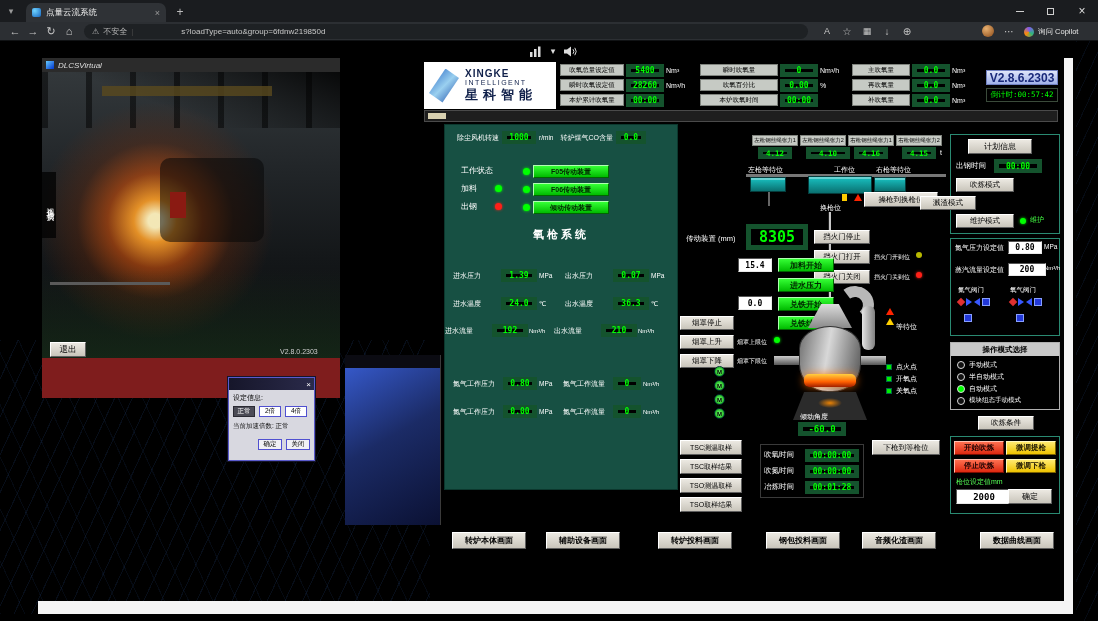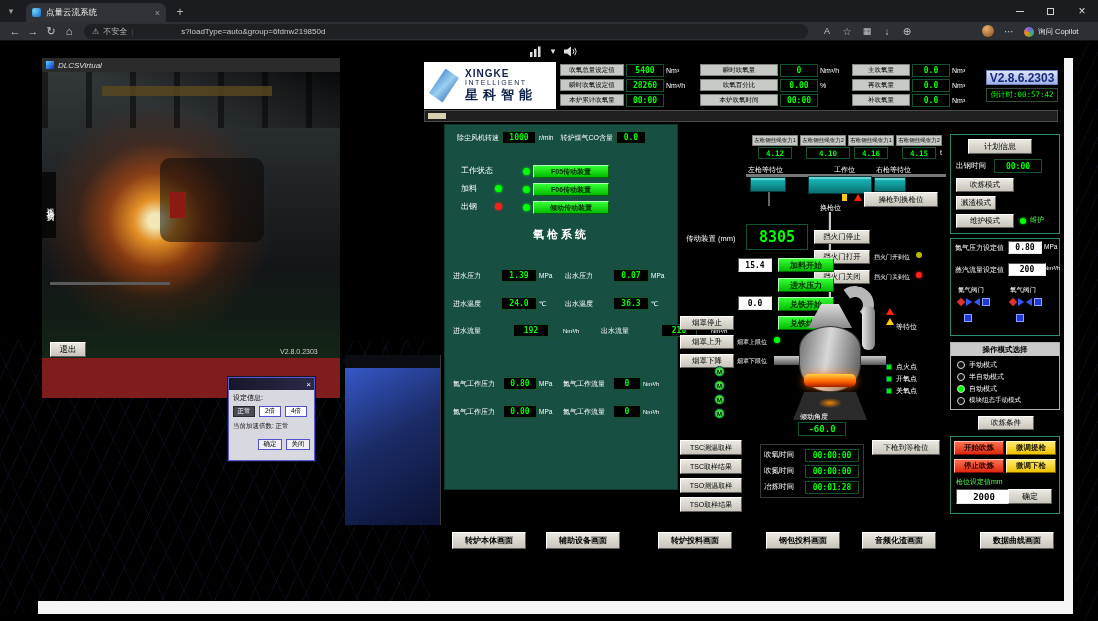--- a/index.html
+++ b/index.html
@@ -7,21 +7,21 @@
 body{font-family:"Liberation Sans","DejaVu Sans",sans-serif}
 .screen{position:relative;width:1098px;height:621px;overflow:hidden;background:#000}
 .a{position:absolute}
 .fx{display:flex;align-items:center}
 .ctr{display:flex;align-items:center;justify-content:center}
 .ic{color:#c6c6c6;font-size:11px;line-height:1}
 .b3{background:linear-gradient(180deg,#ece9e2,#c9c5bb);border:1px solid;border-color:#fff #5f5f5f #5f5f5f #fff;color:#000;white-space:nowrap;display:flex;align-items:center;justify-content:center}
 .bg{background:linear-gradient(180deg,#35ff35,#00bb00);border:1px solid;border-color:#b0ffb0 #006600 #006600 #b0ffb0;color:#002800;font-weight:700;white-space:nowrap;display:flex;align-items:center;justify-content:center}
 .br{background:linear-gradient(180deg,#ff7050,#dd2810);border:1px solid;border-color:#ffc0b0 #7a0c00 #7a0c00 #ffc0b0;color:#1a0000;font-weight:700;display:flex;align-items:center;justify-content:center}
 .by{background:linear-gradient(180deg,#ffea70,#eec300);border:1px solid;border-color:#fff8c0 #7a6000 #7a6000 #fff8c0;color:#1a1400;font-weight:700;display:flex;align-items:center;justify-content:center}
-.val{background:#000;border:1px solid #14532d;color:#00ff00;font-family:"DejaVu Sans Mono",monospace;font-weight:700;display:flex;align-items:center;justify-content:center;white-space:nowrap}
+.val{background:#000;border:5px solid #14532d;color:#00ff00;font-family:"DejaVu Sans Mono",monospace;font-weight:700;display:flex;align-items:center;justify-content:center;white-space:nowrap}
 .valw{background:#fff;border:1px solid;border-color:#555 #e8e8e8 #e8e8e8 #555;color:#000;font-weight:700;font-family:"DejaVu Sans Mono",monospace;display:flex;align-items:center;justify-content:center}
 .chip{background:#c6cac4;border:1px solid #80847e;color:#000;white-space:nowrap;display:flex;align-items:center;justify-content:center}
 .lab{color:#fff;white-space:nowrap}
 .un{color:#fff;white-space:nowrap}
 .led{border-radius:50%}
 .ledg{background:#00ff00;box-shadow:0 0 3px #00ff00}
 .ledr{background:#ff2018;box-shadow:0 0 3px #ff2018}
 .ledy{background:#b8b800}
 .ledo{background:#6a6a6a}
 .trired{width:0;height:0;border-left:4px solid transparent;border-right:4px solid transparent;border-bottom:7px solid #ff2400}
@@ -223,21 +223,21 @@
       <span class="un" style="width:32px;font-size:6.5px">MPa</span>
     </div>
     <div class="a fx" style="left:8px;top:172px;gap:2px">
       <span class="lab" style="width:46px;font-size:7px">进水温度</span>
       <span class="val" style="width:36px;height:13px;font-size:8px">24.0</span>
       <span class="un" style="width:24px;font-size:6.5px">℃</span>
       <span class="lab" style="width:46px;font-size:7px">出水温度</span>
       <span class="val" style="width:36px;height:13px;font-size:8px">36.3</span>
       <span class="un" style="width:32px;font-size:6.5px">℃</span>
     </div>
-    <div class="a fx" style="left:8px;top:199px;gap:14px">
+    <div class="a fx" style="left:0;top:199px;gap:1px">
       <span class="lab" style="width:46px;font-size:7px">进水流量</span>
       <span class="val" style="width:36px;height:13px;font-size:8px">192</span>
       <span class="un" style="width:24px;font-size:6px">Nm³/h</span>
       <span class="lab" style="width:46px;font-size:7px">出水流量</span>
       <span class="val" style="width:36px;height:13px;font-size:8px">210</span>
       <span class="un" style="width:32px;font-size:6px">Nm³/h</span>
     </div>
 
     <div class="a fx" style="left:8px;top:252px;gap:2px">
       <span class="lab" style="width:48px;font-size:7px">氮气工作压力</span>
@@ -354,21 +354,21 @@
       <span class="val" style="width:54px;height:13px;font-size:8px">00:01:28</span>
     </div>
   </div>
   <div class="a b3" style="left:872px;top:440px;width:68px;height:15px;font-size:7.5px">下枪到等枪位</div>
 
   <div class="a" style="left:950px;top:134px;width:110px;height:100px;border:1px solid #2a8a72"></div>
   <div class="a b3" style="left:968px;top:139px;width:64px;height:15px;font-size:8px">计划信息</div>
   <span class="a lab" style="left:956px;top:161px;font-size:7.5px">出钢时间</span>
   <div class="a val" style="left:994px;top:159px;width:48px;height:14px;font-size:8px">00:00</div>
   <div class="a b3" style="left:956px;top:178px;width:58px;height:14px;font-size:7.5px">吹炼模式</div>
-  <div class="a b3" style="left:956px;top:196px;width:40px;height:14px;font-size:7.5px">溅渣模式</div>
+  <div class="a b3" style="left:920px;top:196px;width:56px;height:14px;font-size:7.5px">溅渣模式</div>
   <div class="a b3" style="left:956px;top:214px;width:58px;height:14px;font-size:7.5px">维护模式</div>
   <div class="a led ledg" style="left:1020px;top:218px;width:6px;height:6px"></div>
   <span class="a" style="left:1030px;top:215px;font-size:7px;color:#44ff44">维护</span>
 
   <div class="a" style="left:950px;top:238px;width:110px;height:98px;border:1px solid #2a8a72"></div>
   <span class="a lab" style="left:955px;top:243px;font-size:7px">氮气压力设定值</span>
   <div class="a valw" style="left:1008px;top:241px;width:34px;height:13px;font-size:8px">0.80</div>
   <span class="a un" style="left:1044px;top:243px;font-size:6.5px">MPa</span>
   <span class="a lab" style="left:955px;top:265px;font-size:7px">蒸汽流量设定值</span>
   <div class="a valw" style="left:1008px;top:263px;width:38px;height:13px;font-size:8px">200</div>

